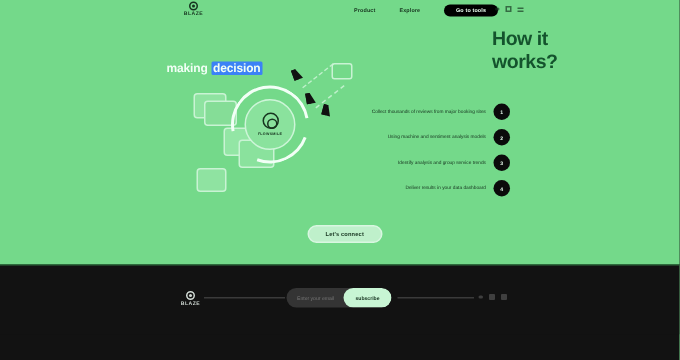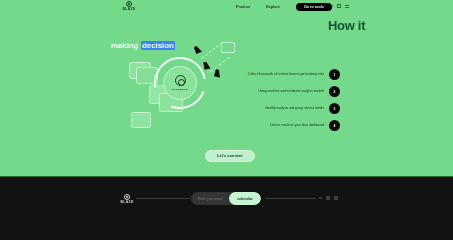--- a/index.html
+++ b/index.html
@@ -304,20 +304,21 @@
       <div class="dash d1"></div>
       <div class="dash d2"></div>
       <div class="cursor cur1"></div>
       <div class="cursor cur2"></div>
       <div class="cursor cur3"></div>
       <div class="screen"></div>
     </div>
 
     <h2 class="how">
       <span>How it</span><br>
+      <span>works?</span>
     </h2>
 
     <div class="steps">
       <div class="step">
         <span class="step-text">Collect thousands of reviews from major booking sites</span>
         <span class="step-badge">1</span>
       </div>
       <div class="step">
         <span class="step-text">Using machine and sentiment analysis models</span>
         <span class="step-badge">2</span>

